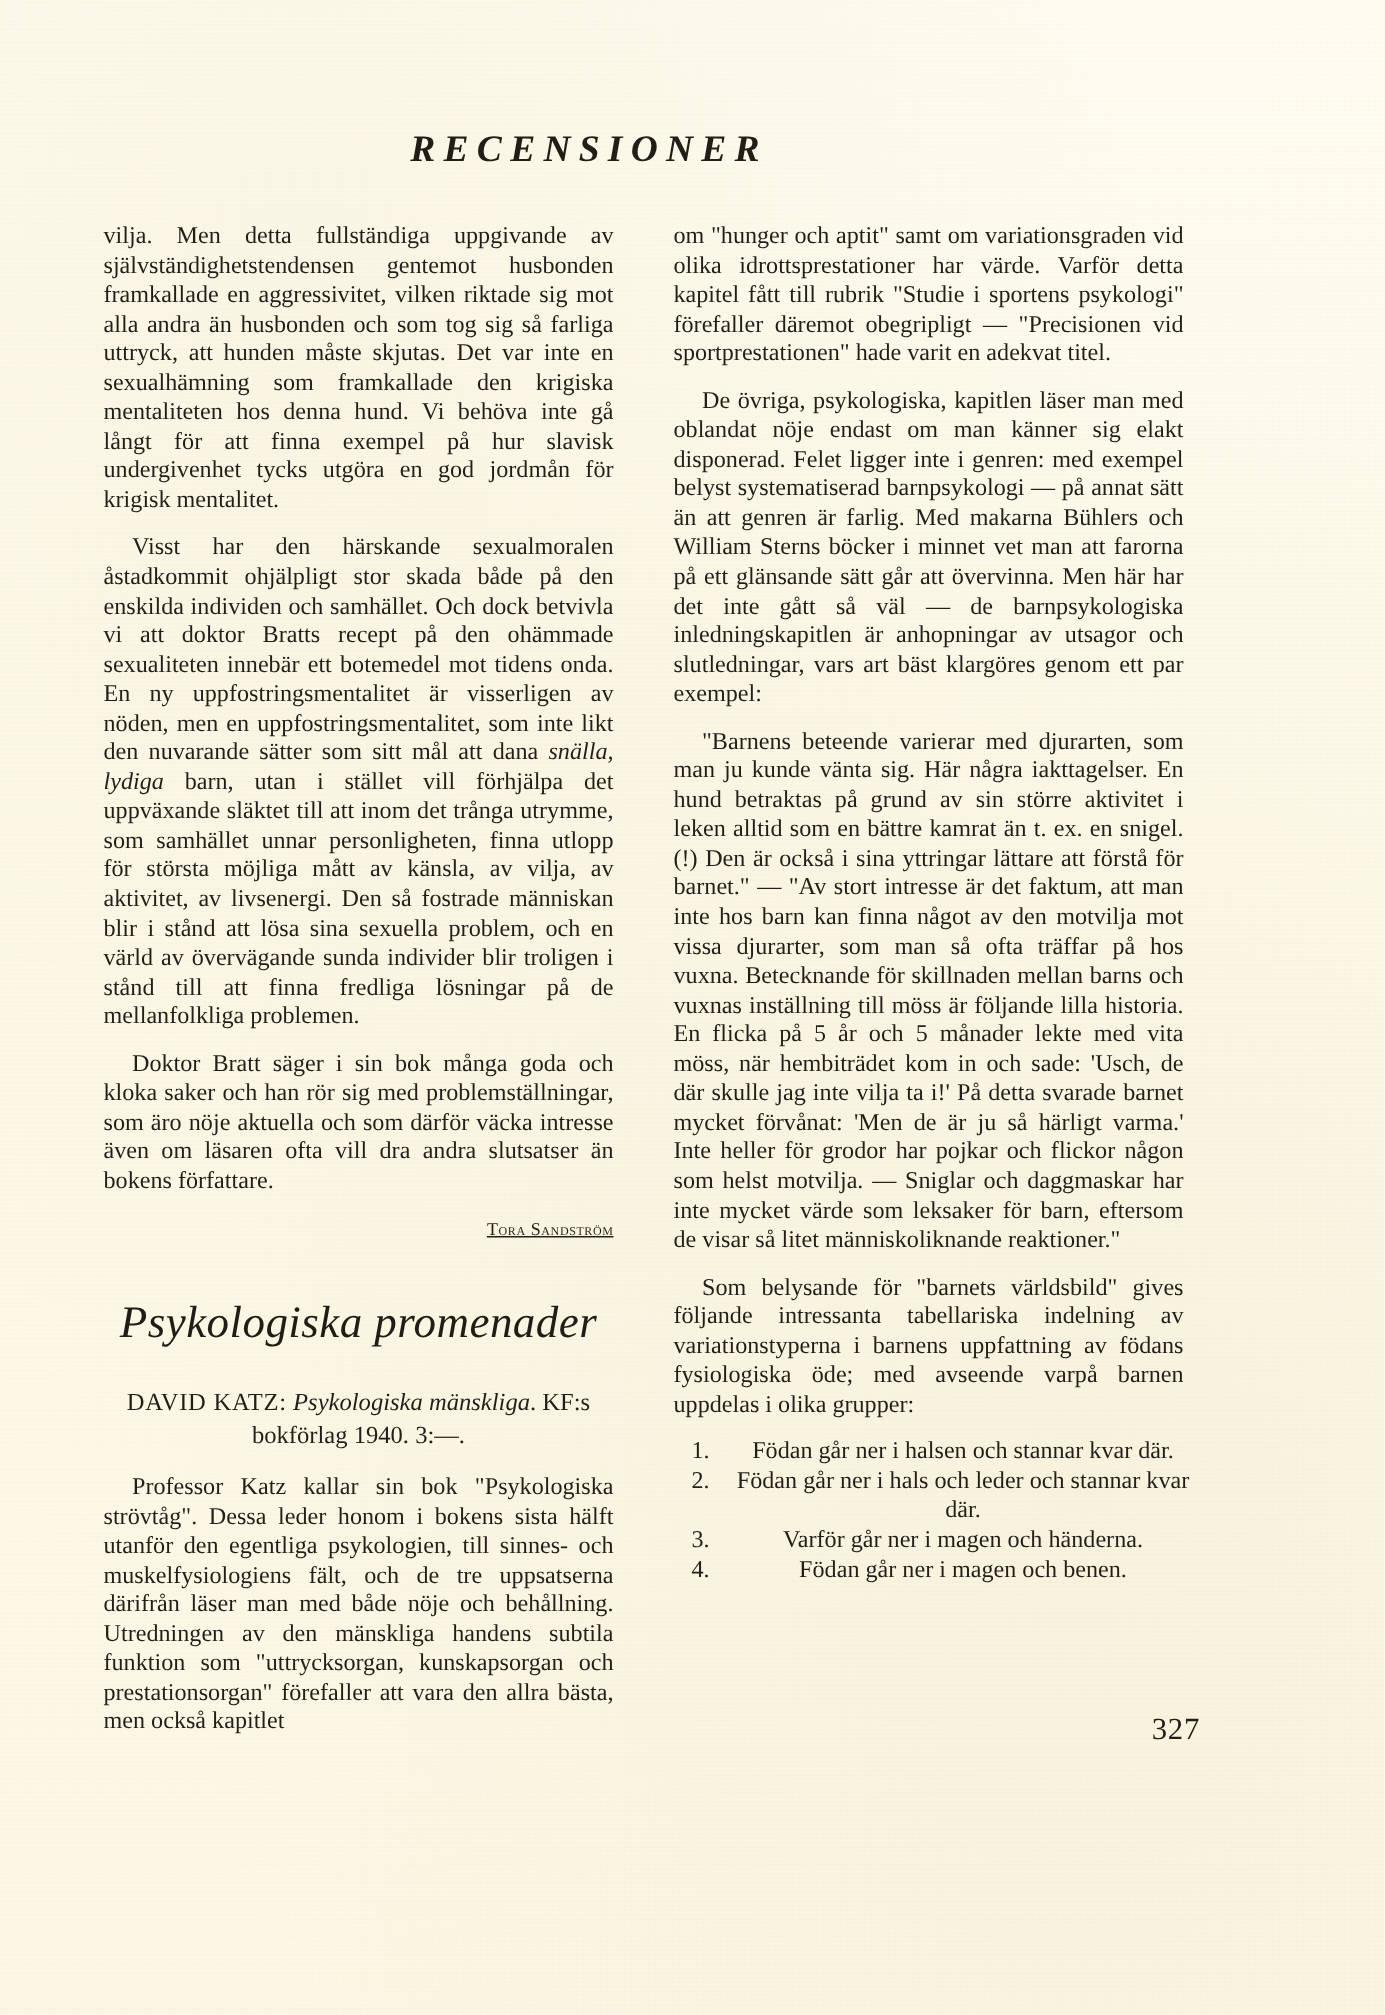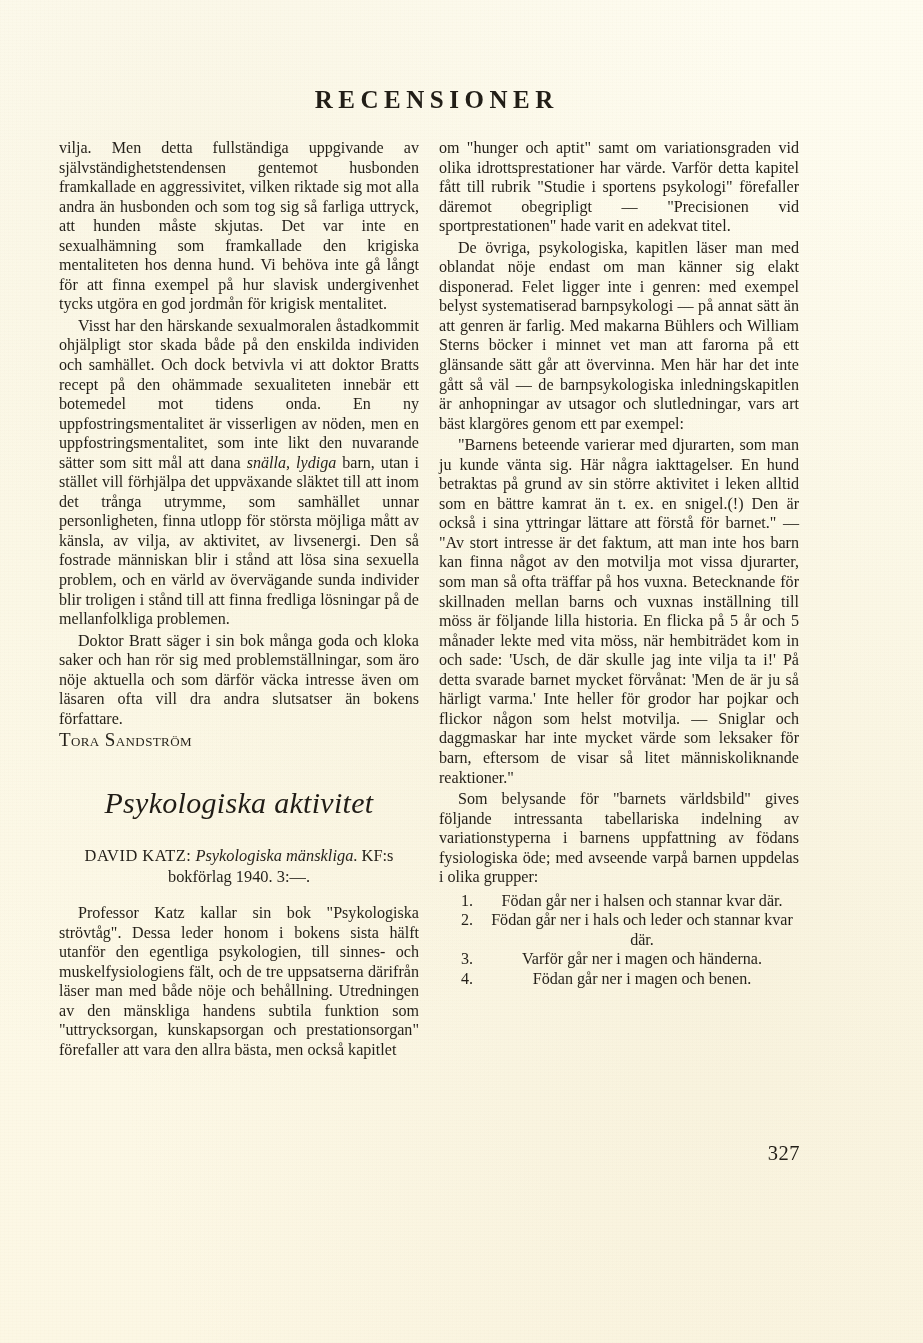--- a/index.html
+++ b/index.html
@@ -35,26 +35,26 @@
       repeating-linear-gradient(0deg, rgba(160,145,110,0.035) 0px, rgba(160,145,110,0.035) 1px, rgba(0,0,0,0) 1px, rgba(0,0,0,0) 3px),
       repeating-linear-gradient(90deg, rgba(160,145,110,0.028) 0px, rgba(160,145,110,0.028) 1px, rgba(0,0,0,0) 1px, rgba(0,0,0,0) 4px);
   }
 
   .running-head {
     position: absolute;
     top: 86px;
     left: 0;
     width: 780px;
     text-align: center;
+    font-style: italic;
     font-weight: 700;
     font-size: 25px;
     letter-spacing: 5.5px;
     text-indent: 5.5px;
     color: #221e17;
-    padding-left: 44px;
   }
 
   .columns {
     position: absolute;
     top: 136px;
     left: 57px;
     width: 744px;
     height: 1090px;
   }
 
@@ -65,34 +65,36 @@
     font-size: 16.1px;
     line-height: 19.55px;
     text-align: justify;
     text-justify: inter-word;
     hyphens: manual;
   }
   .col-left  { left: 0; }
   .col-right { left: 380px; }
 
   p {
-    margin: 2px;
+    margin: 12px;
     text-align: justify;
   }
   p.indent { text-indent: 19px; }
   p.noindent { text-indent: 0; }
 
   em, .ital { font-style: italic; }
 
   .signature {
     margin-top: 1px;
+    text-align: right;
     text-indent: 0;
     font-variant: small-caps;
     letter-spacing: .4px;
-    font-size: 19px;
+    font-size: 12px;
+    text-decoration: underline;
   }
 
   .section-title {
     margin: 35px 0 0 0;
     font-style: italic;
     font-size: 30px;
     line-height: 36px;
     text-align: center;
     text-indent: 0;
     letter-spacing: .3px;
@@ -156,21 +158,21 @@
     <div class="col col-left">
 
       <p class="noindent">vilja. Men detta fullständiga uppgivande av självständighetstendensen gentemot husbonden framkallade en aggressivitet, vilken riktade sig mot alla andra än husbonden och som tog sig så farliga uttryck, att hunden måste skjutas. Det var inte en sexualhämning som framkallade den krigiska mentaliteten hos denna hund. Vi behöva inte gå långt för att finna exempel på hur slavisk undergivenhet tycks utgöra en god jordmån för krigisk mentalitet.</p>
 
       <p class="indent"><span>Visst har den härskande sexualmoralen åstadkommit ohjälpligt stor skada både på den enskilda individen och samhället. Och dock betvivla vi att doktor Bratts recept på den ohämmade sexualiteten innebär ett botemedel mot tidens onda. En ny uppfostringsmentalitet är visserligen av nöden, men en uppfostringsmentalitet, som inte likt den nuvarande sätter som sitt mål att dana </span><em class="ital">snälla, lydiga</em><span> barn, utan i stället vill förhjälpa det uppväxande släktet till att inom det trånga utrymme, som samhället unnar personligheten, finna utlopp för största möjliga mått av känsla, av vilja, av aktivitet, av livsenergi. Den så fostrade människan blir i stånd att lösa sina sexuella problem, och en värld av övervägande sunda individer blir troligen i stånd till att finna fredliga lösningar på de mellanfolkliga problemen.</span></p>
 
       <p class="indent">Doktor Bratt säger i sin bok många goda och kloka saker och han rör sig med problemställningar, som äro nöje aktuella och som därför väcka intresse även om läsaren ofta vill dra andra slutsatser än bokens författare.</p>
 
       <p class="signature">Tora Sandström</p>
 
-      <p class="section-title">Psykologiska aktivitet</p>
+      <p class="section-title">Psykologiska promenader</p>
 
       <p class="booknote"><span class="author">DAVID KATZ:</span> <em class="ital">Psykologiska mänskliga</em><span>. KF:s bokförlag 1940. 3:—.</span></p>
 
       <p class="indent after-note">Professor Katz kallar sin bok "Psykologiska strövtåg". Dessa leder honom i bokens sista hälft utanför den egentliga psykologien, till sinnes- och muskelfysiologiens fält, och de tre uppsatserna därifrån läser man med både nöje och behållning. Utredningen av den mänskliga handens subtila funktion som "uttrycksorgan, kunskapsorgan och prestationsorgan" förefaller att vara den allra bästa, men också kapitlet</p>
 
     </div>
 
     <div class="col col-right">
 
       <p class="noindent">om "hunger och aptit" samt om variationsgraden vid olika idrottsprestationer har värde. Varför detta kapitel fått till rubrik "Studie i sportens psykologi" förefaller däremot obegripligt — "Precisionen vid sportprestationen" hade varit en adekvat titel.</p>

